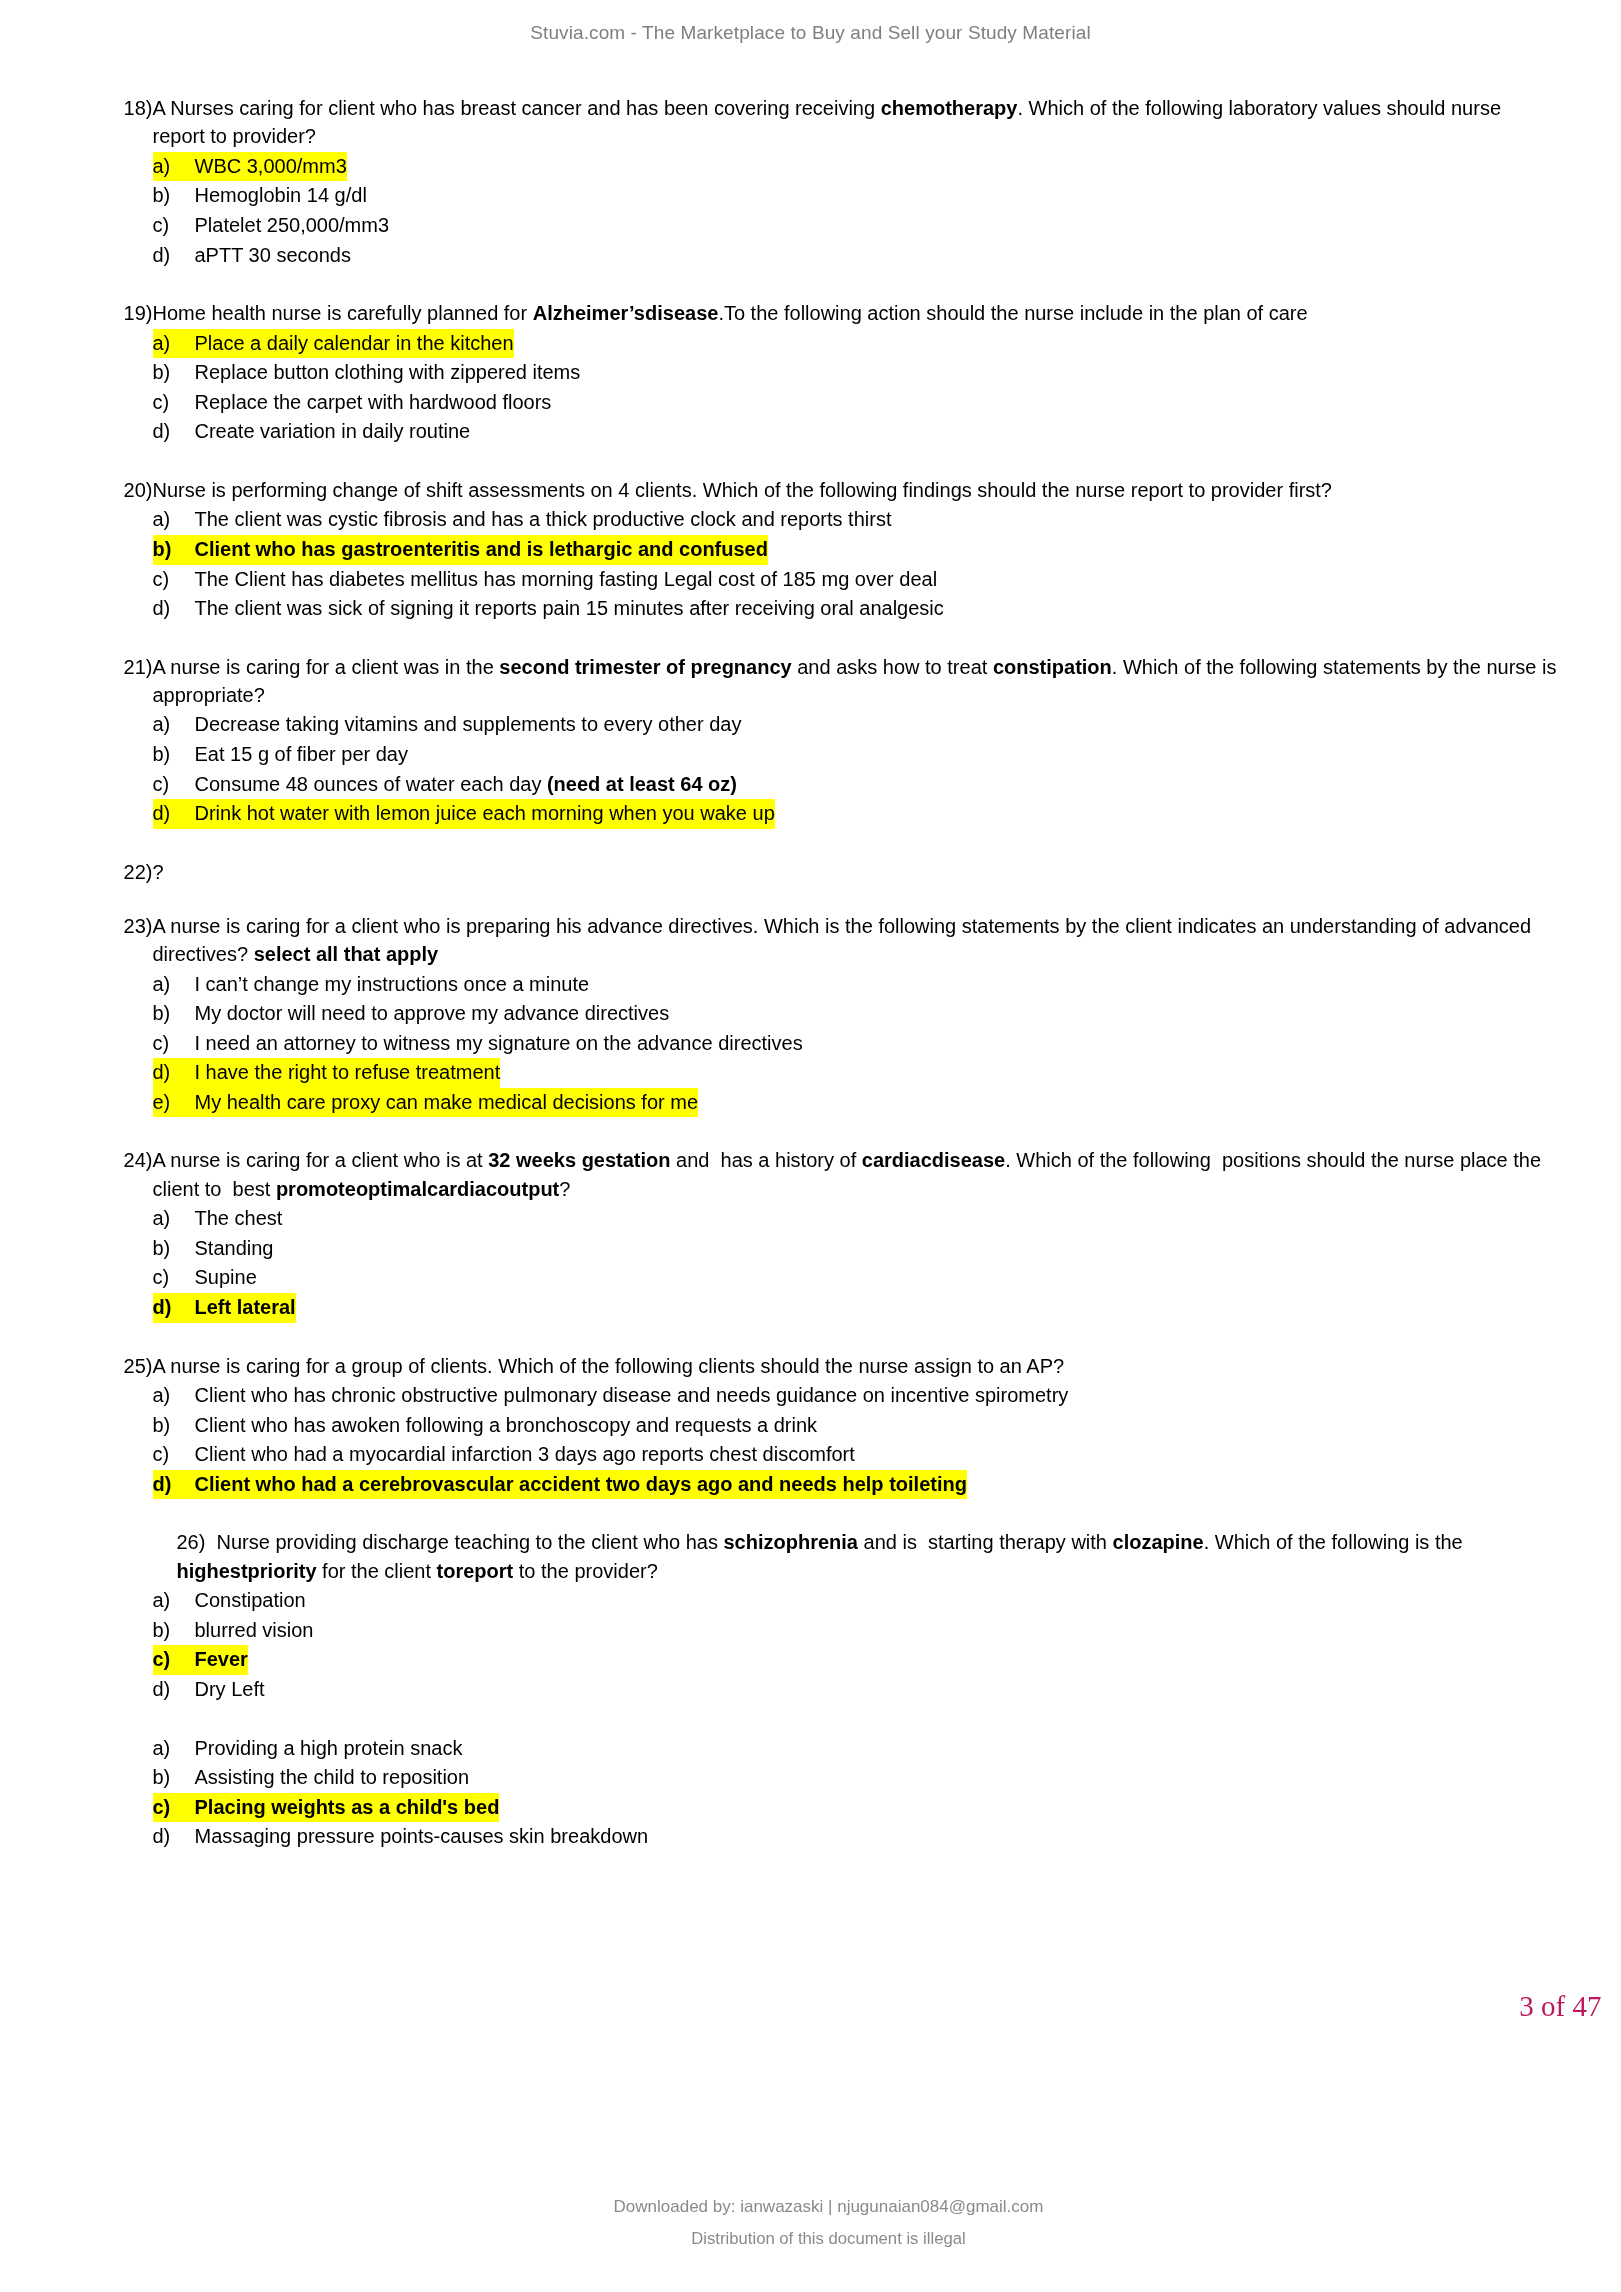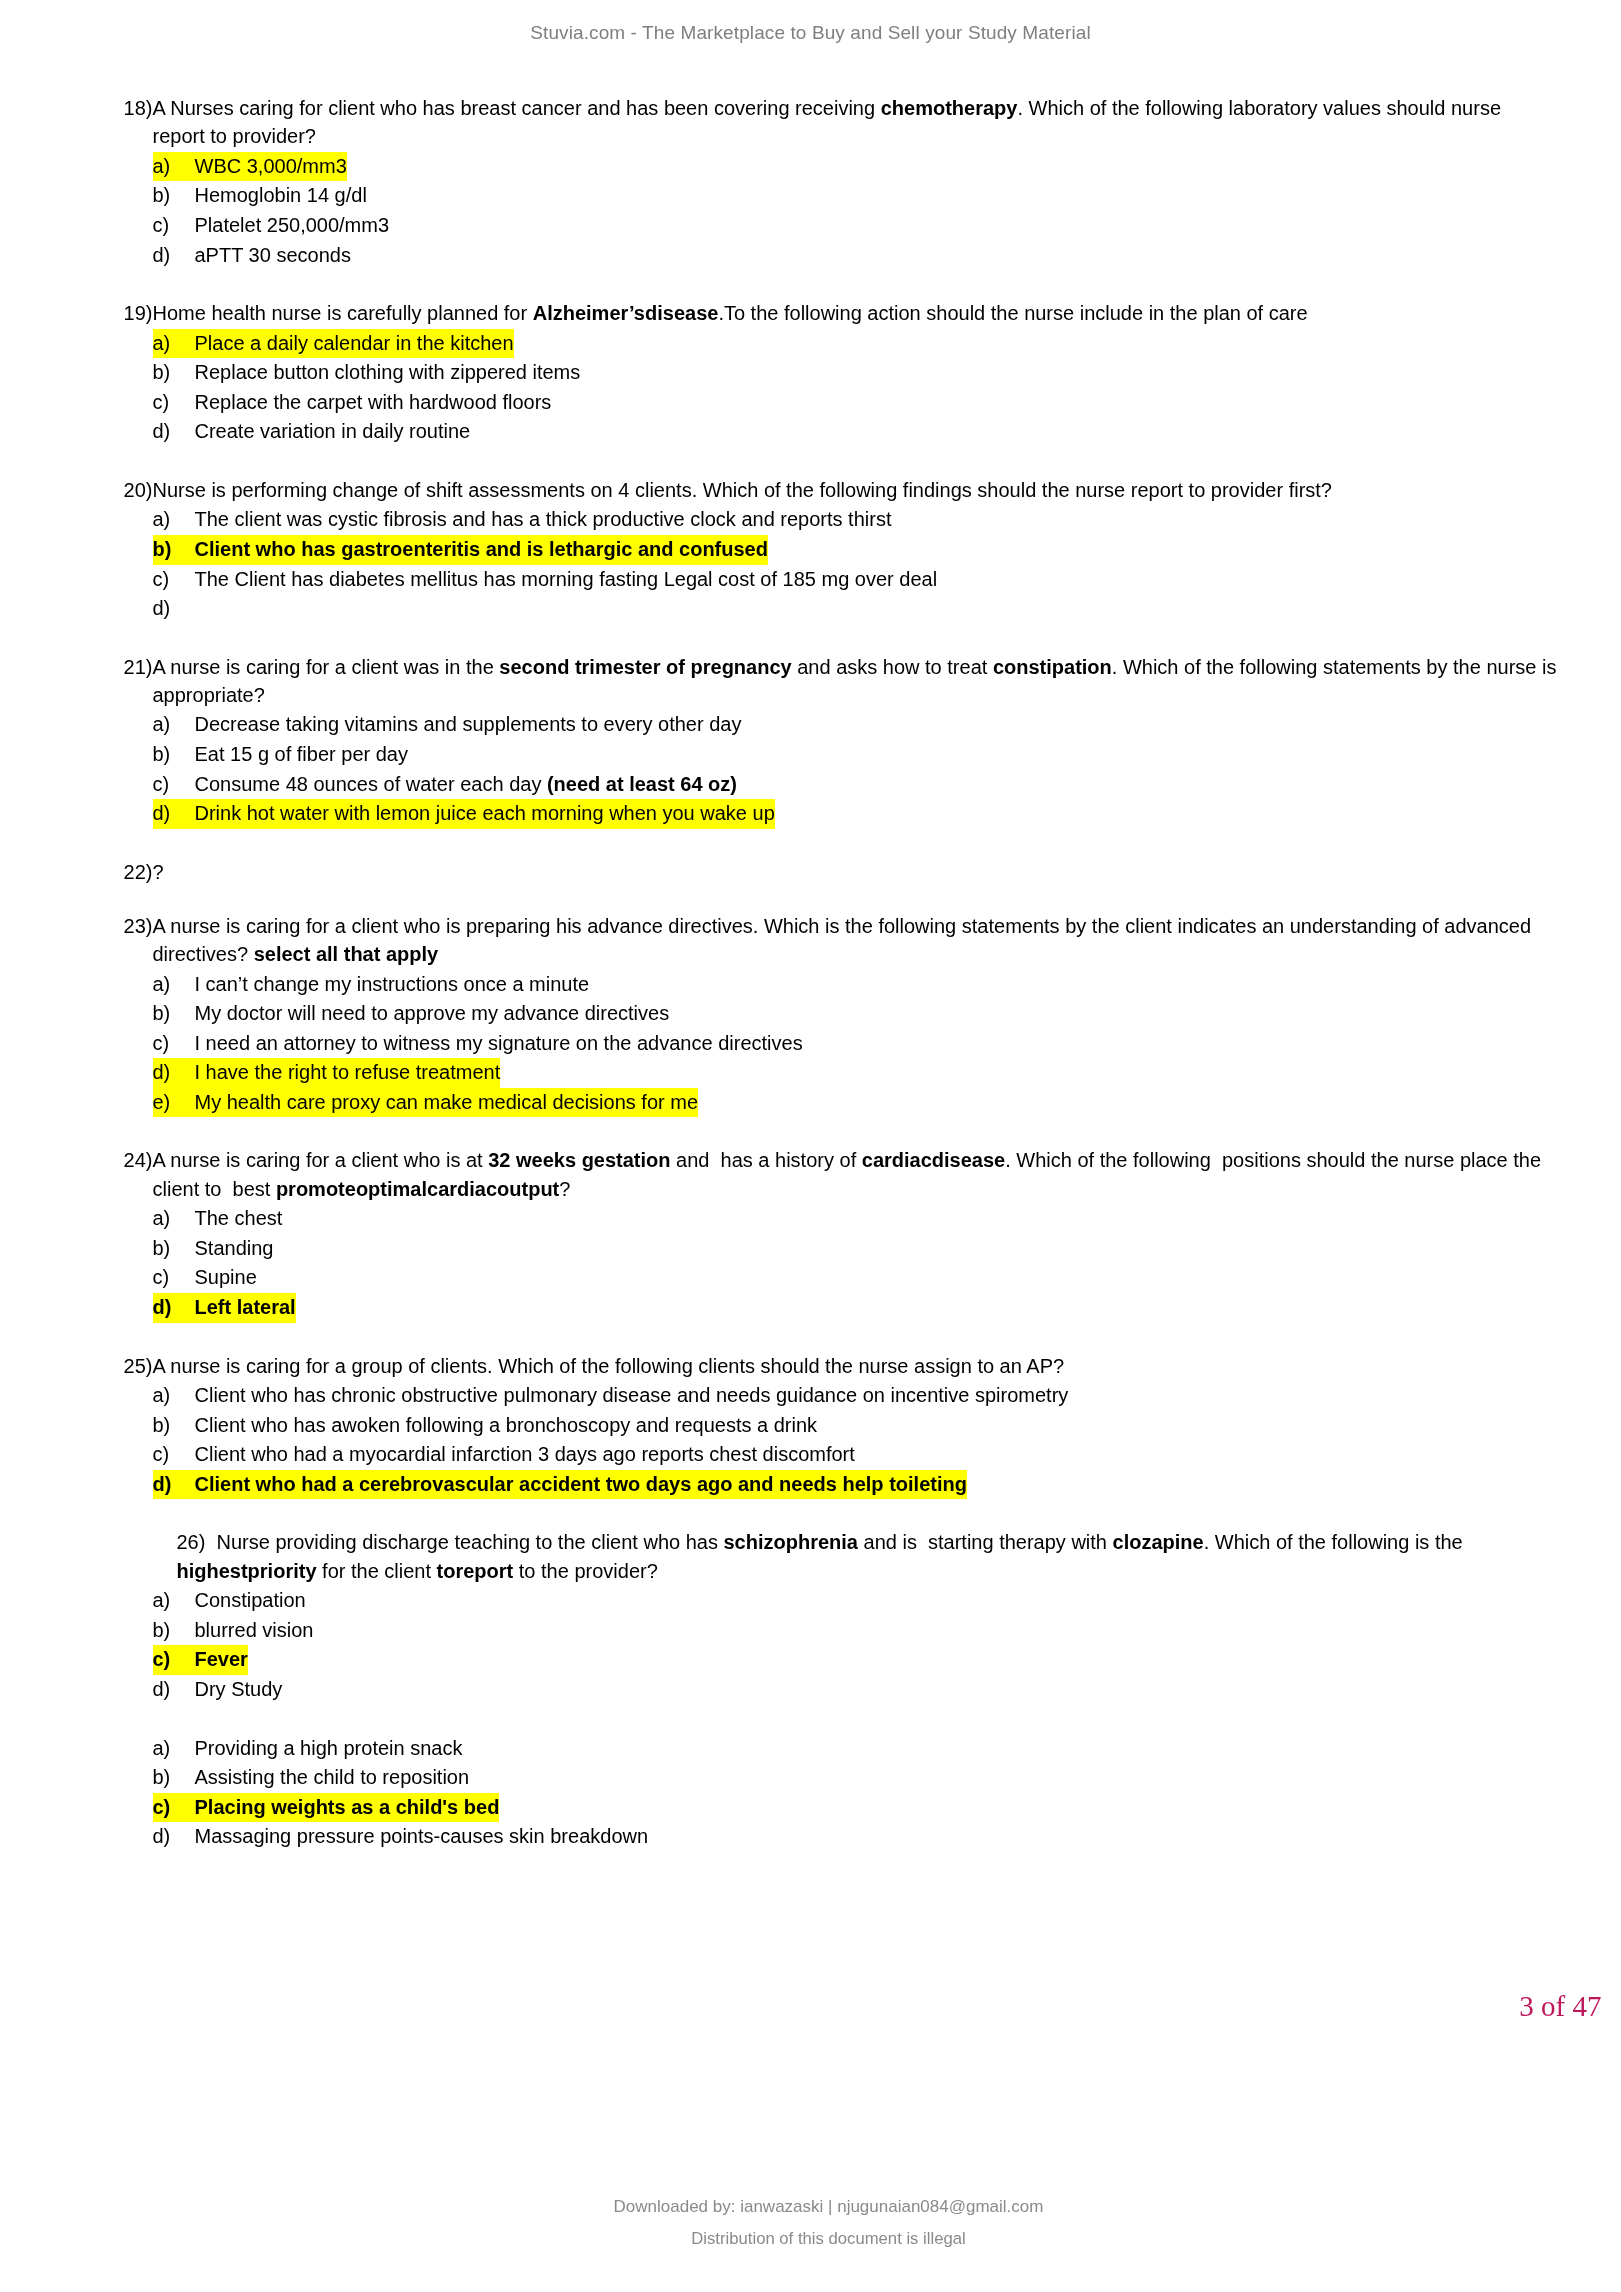--- a/index.html
+++ b/index.html
@@ -195,20 +195,21 @@
           <div class="opt hl bold">
             <span class="opt-letter">b)</span>
             <span class="opt-text">Client who has gastroenteritis and is lethargic and confused</span>
           </div>
           <div class="opt">
             <span class="opt-letter">c)</span>
             <span class="opt-text">The Client has diabetes mellitus has morning fasting Legal cost of 185 mg over deal</span>
           </div>
           <div class="opt">
             <span class="opt-letter">d)</span>
+            <span class="opt-text">The client was sick of signing it reports pain 15 minutes after receiving oral analgesic</span>
           </div>
         </div>
       </div>
       <div class="qblock">
         <div class="qstem">
           <span class="qnum">21)</span>
           <span class="qtext">A nurse is caring for a client was in the <b>second trimester of pregnancy</b> and asks how to treat <b>constipation</b>. Which of the following statements by the nurse is appropriate?</span>
         </div>
         <div class="options">
           <div class="opt">
@@ -321,21 +322,21 @@
           <div class="opt">
             <span class="opt-letter">b)</span>
             <span class="opt-text">blurred vision</span>
           </div>
           <div class="opt hl bold">
             <span class="opt-letter">c)</span>
             <span class="opt-text">Fever</span>
           </div>
           <div class="opt">
             <span class="opt-letter">d)</span>
-            <span class="opt-text">Dry Study</span>
+            <span class="opt-text">Dry Left</span>
           </div>
         </div>
       </div>
       <div class="qblock">
         <div class="options">
           <div class="opt">
             <span class="opt-letter">a)</span>
             <span class="opt-text">Providing a high protein snack</span>
           </div>
           <div class="opt">

